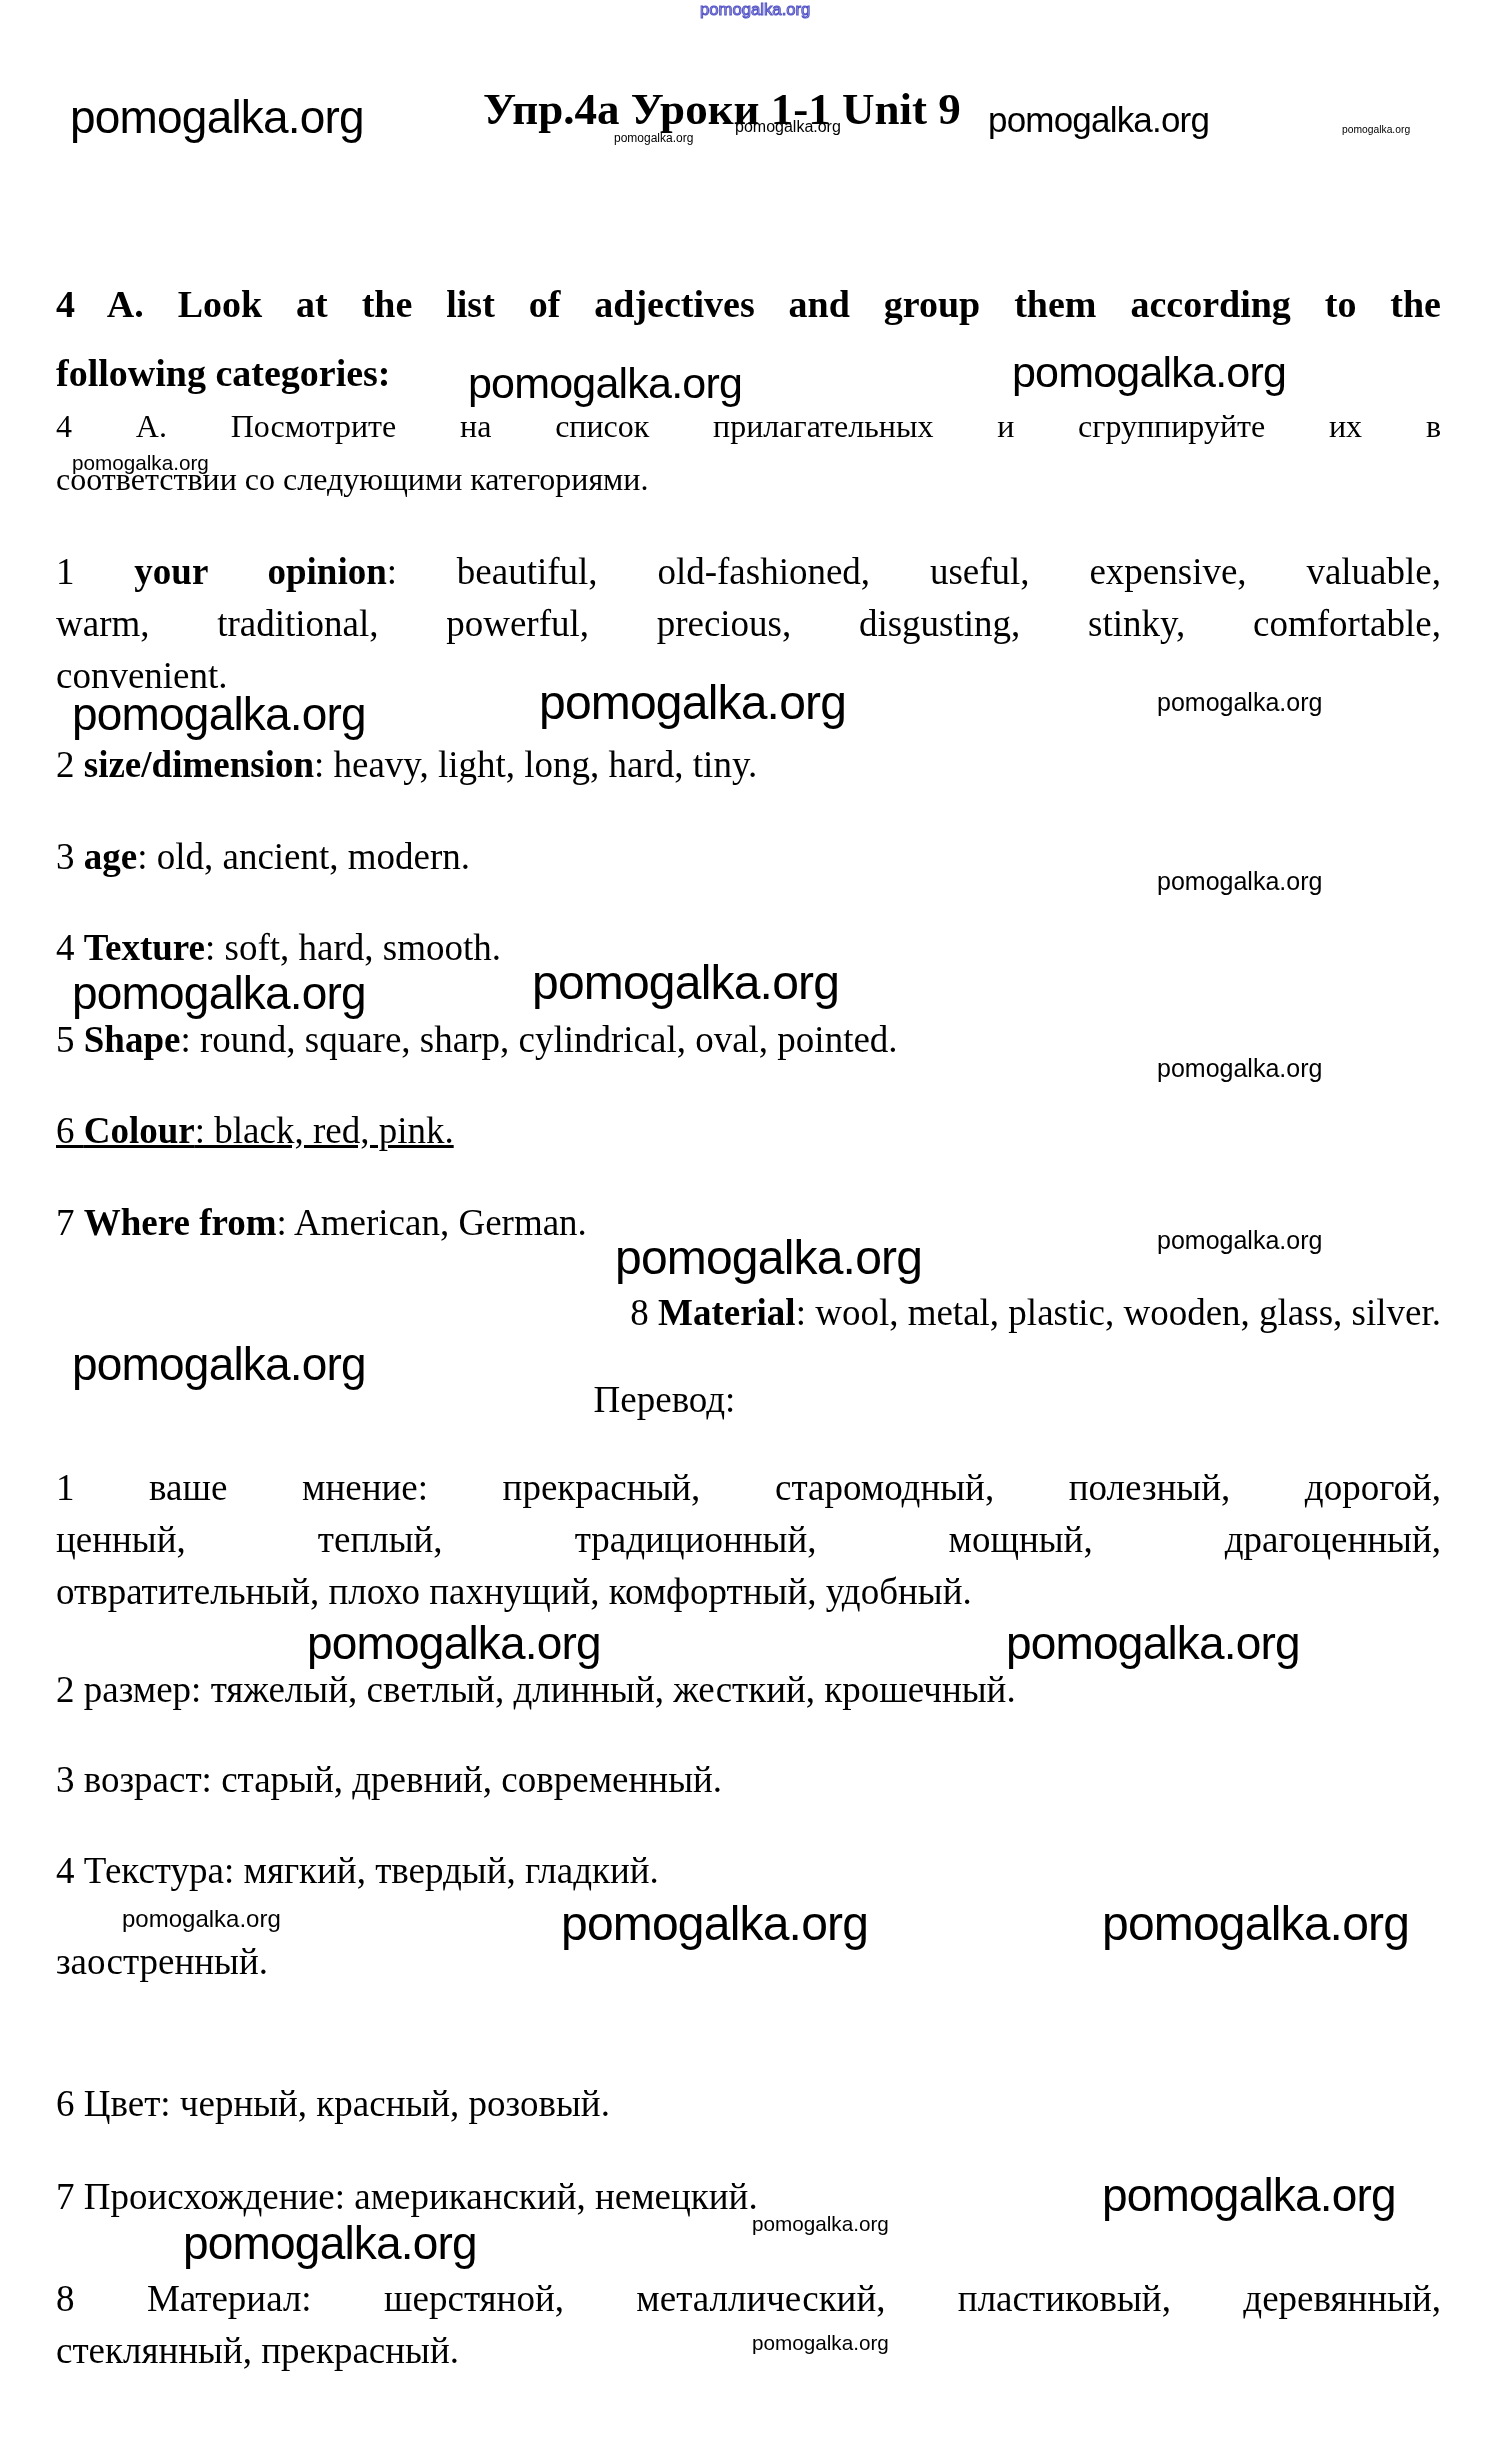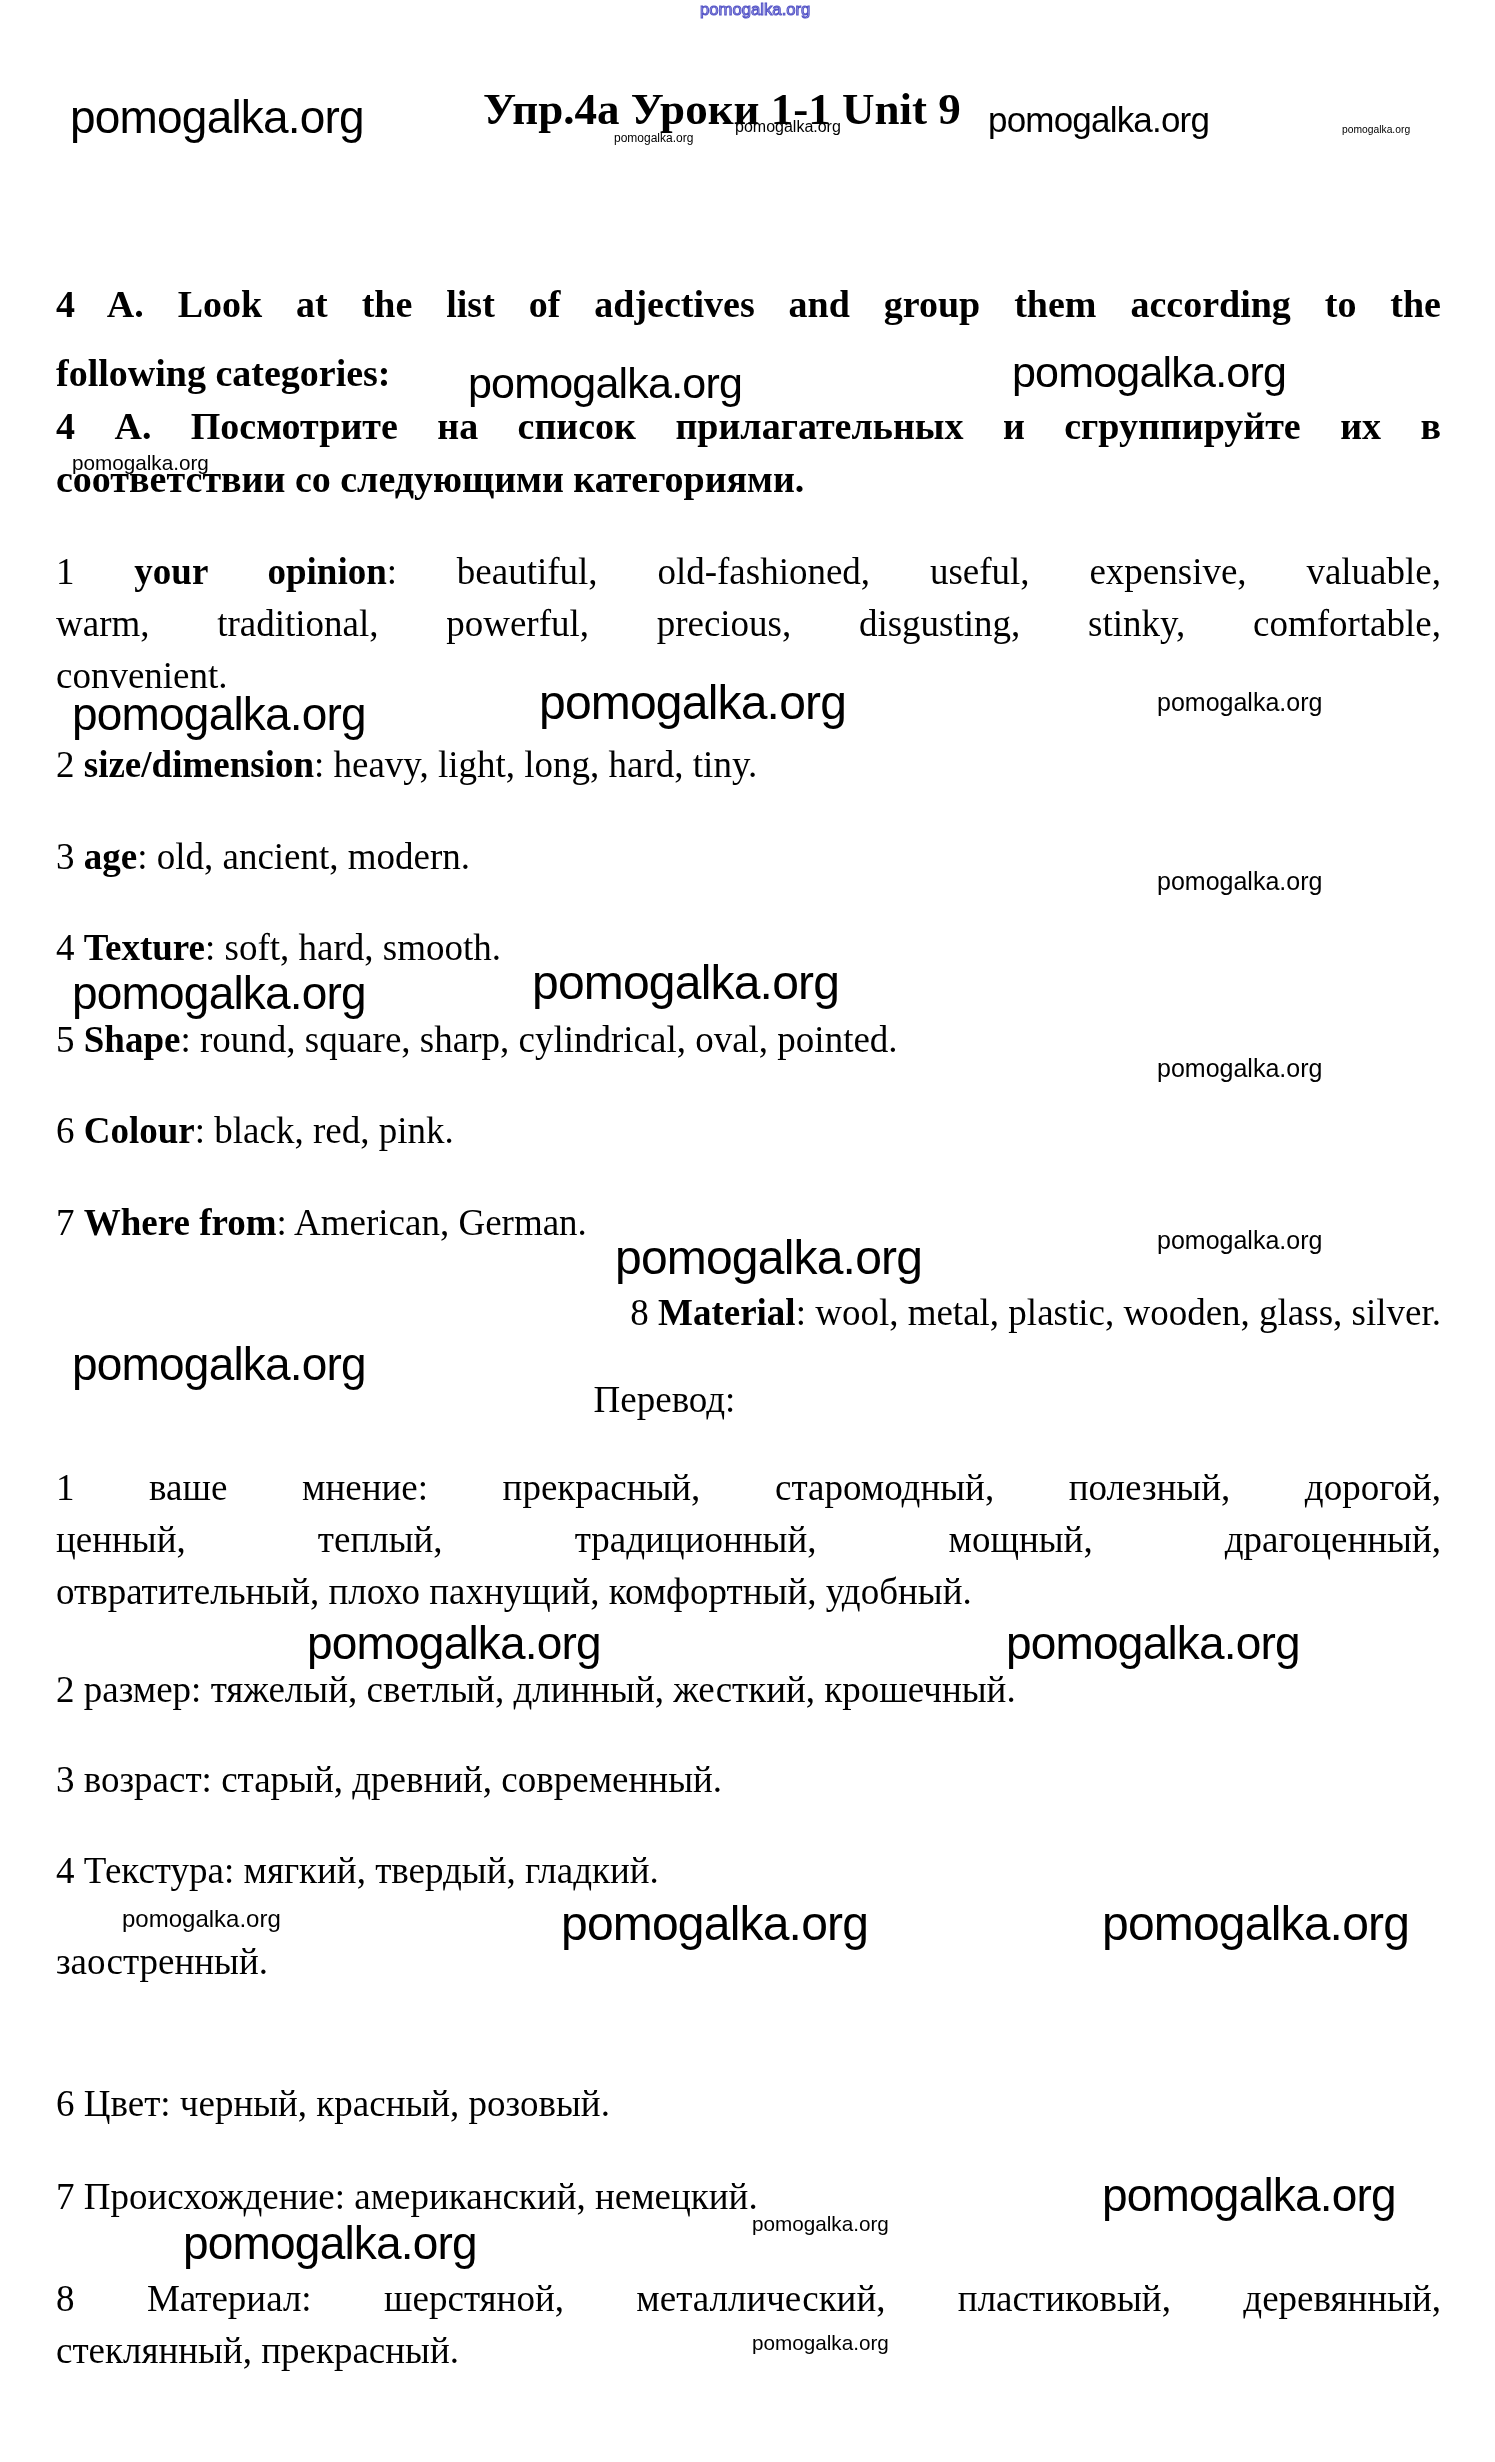--- a/index.html
+++ b/index.html
@@ -19,21 +19,21 @@
     letter-spacing:0;
   }
   
   .para{
     position:absolute;left:56px;width:1385px;font-size:37px;z-index:2;
   }
   .para .line{height:52px;line-height:52px;}
   .para .line.stretch{text-align:justify;text-align-last:justify;}
   .task-en{font-weight:bold;font-size:38px;}
   .task-en .line{height:69px;line-height:69px;}
-  .task-ru{font-weight:bold;font-size:38px;}
+  .task-ru{font-weight:normal;font-size:32px;}
   .task-ru .line{height:53px;line-height:53px;}
   .heading{
     position:absolute;left:0;width:1329px;text-align:center;
     font-size:37px;line-height:52px;z-index:2;
   }
   .page-title{
     position:absolute;top:83px;left:483px;width:517px;
     font-size:45px;font-weight:bold;white-space:nowrap;z-index:2;
   }
 </style>
@@ -101,21 +101,21 @@
   </div>
 <div class="para" style="top:831px;">
     <div class="line"><span>3 </span><b>age</b><span>: old, ancient, modern.</span></div>
   </div>
 <div class="para" style="top:922px;">
     <div class="line"><span>4 </span><b>Texture</b><span>: soft, hard, smooth.</span></div>
   </div>
 <div class="para" style="top:1014px;">
     <div class="line"><span>5 </span><b>Shape</b><span>: round, square, sharp, cylindrical, oval, pointed.</span></div>
   </div>
-<div class="para" style="top:1105px;">
+<div class="para" style="top:1105px;text-decoration:underline;">
     <div class="line"><span>6 </span><b>Colour</b><span>: black, red, pink.</span></div>
   </div>
 <div class="para" style="top:1197px;">
     <div class="line"><span>7 </span><b>Where from</b><span>: American, German.</span></div>
   </div>
 <div class="para" style="top:1287px;text-align:right;">
     <div class="line"><span>8 </span><b>Material</b><span>: wool, metal, plastic, wooden, glass, silver.</span></div>
   </div>
 
 <div class="heading" style="top:1374px;">Перевод:</div>

